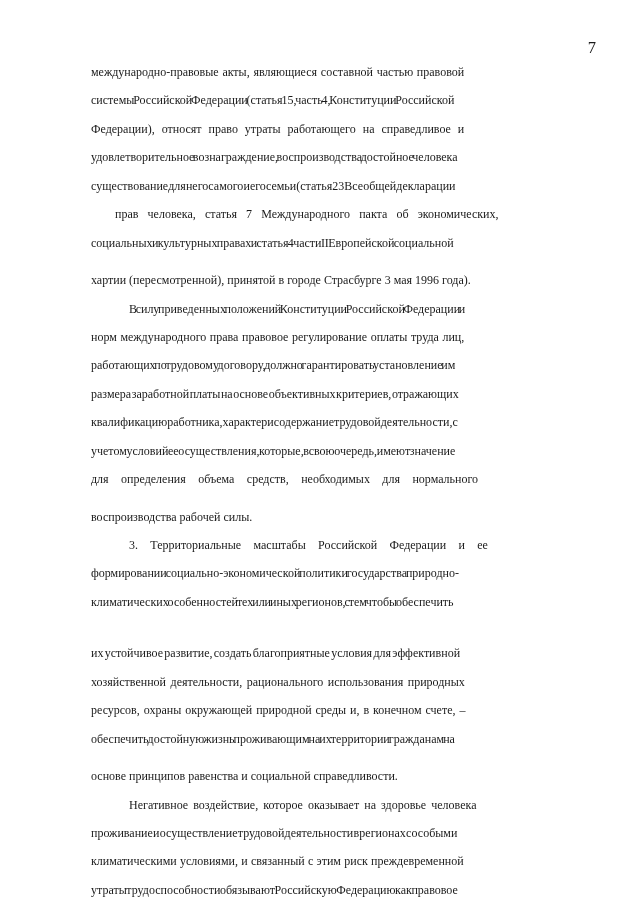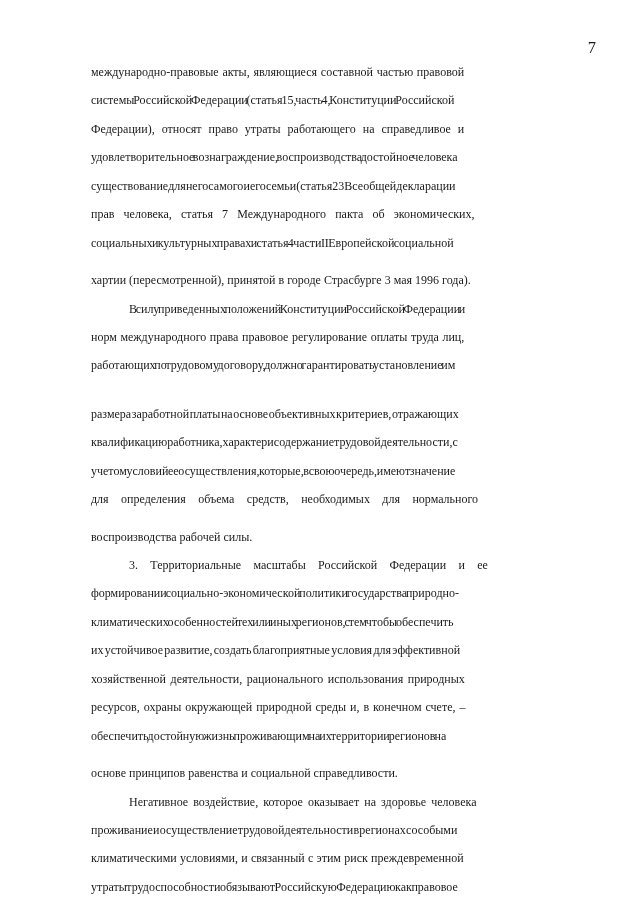--- a/index.html
+++ b/index.html
@@ -19,44 +19,44 @@
 <div class="page-number">7</div>
 
 <div class="body-text">
 
   <div>
     <span class="line" style="word-spacing: 0.746875px; text-align-last: left;">международно-правовые акты, являющиеся составной частью правовой</span>
     <span class="line" style="word-spacing: -4.16992px; text-align-last: left;">системы Российской Федерации (статья 15, часть 4, Конституции Российской</span>
     <span class="line" style="word-spacing: 3.99107px; text-align-last: left;">Федерации), относят право утраты работающего на справедливое и</span>
     <span class="line" style="word-spacing: -4.48828px; text-align-last: left;">удовлетворительное вознаграждение, воспроизводства достойное человека</span>
     <span class="line" style="word-spacing: -2.94062px; text-align-last: left;">существование для него самого и его семьи (статья 23 Всеобщей декларации</span>
-    <span class="line" style="word-spacing: 6.14955px; text-align-last: left;">прав человека, статья 7 Международного пакта об экономических,</span>
+    <span class="line" style="word-spacing: 6.14955px; text-align-last: left; margin-left: 24px;">прав человека, статья 7 Международного пакта об экономических,</span>
     <span class="line" style="word-spacing: -3.64062px; text-align-last: left;">социальных и культурных правах и статья 4 части II Европейской социальной</span>
     <span class="line last">хартии (пересмотренной), принятой в городе Страсбурге 3 мая 1996 года).</span>
   </div>
 
   <div>
     <span class="line indent" style="word-spacing: -4.375px; text-align-last: left;">В силу приведенных положений Конституции Российской Федерации и</span>
     <span class="line" style="word-spacing: 0.566964px; text-align-last: left;">норм международного права правовое регулирование оплаты труда лиц,</span>
     <span class="line" style="word-spacing: -4.33036px; text-align-last: left;">работающих по трудовому договору, должно гарантировать установление им</span>
-    <span class="line" style="word-spacing: -2.45759px; text-align-last: left; margin-top: 20px;">размера заработной платы на основе объективных критериев, отражающих</span>
+    <span class="line" style="word-spacing: -2.45759px; text-align-last: left;">размера заработной платы на основе объективных критериев, отражающих</span>
     <span class="line" style="word-spacing: -2.95759px; text-align-last: left;">квалификацию работника, характер и содержание трудовой деятельности, с</span>
     <span class="line" style="word-spacing: -3.31424px; text-align-last: left;">учетом условий ее осуществления, которые, в свою очередь, имеют значение</span>
     <span class="line" style="word-spacing: 9.45312px; text-align-last: left;">для определения объема средств, необходимых для нормального</span>
     <span class="line last">воспроизводства рабочей силы.</span>
   </div>
 
   <div>
     <span class="line indent" style="word-spacing: 9.3151px; text-align-last: left;">3. Территориальные масштабы Российской Федерации и ее</span>
     <span class="line" style="word-spacing: -4.0625px; text-align-last: left;">формировании социально-экономической политики государства природно-</span>
     <span class="line" style="word-spacing: -4.07639px; text-align-last: left;">климатических особенностей тех или иных регионов, с тем чтобы обеспечить</span>
-    <span class="line" style="word-spacing: -1.71205px; text-align-last: left;">их устойчивое развитие, создать благоприятные условия для эффективной</span>
+    <span class="line" style="word-spacing: -1.71205px; text-align-last: left; margin-top: 23px;">их устойчивое развитие, создать благоприятные условия для эффективной</span>
     <span class="line" style="word-spacing: 1.55078px; text-align-last: left;">хозяйственной деятельности, рационального использования природных</span>
     <span class="line" style="word-spacing: 0.921875px; text-align-last: left;">ресурсов, охраны окружающей природной среды и, в конечном счете, –</span>
-    <span class="line" style="word-spacing: -3.95703px; text-align-last: left;">обеспечить достойную жизнь проживающим на их территории регионов на</span>
+    <span class="line" style="word-spacing: -3.95703px; text-align-last: left;">обеспечить достойную жизнь проживающим на их территории гражданам на</span>
     <span class="line last">основе принципов равенства и социальной справедливости.</span>
   </div>
 
   <div>
     <span class="line indent" style="word-spacing: 2.08073px; text-align-last: left;">Негативное воздействие, которое оказывает на здоровье человека</span>
     <span class="line" style="word-spacing: -2.79102px; text-align-last: left;">проживание и осуществление трудовой деятельности в регионах с особыми</span>
     <span class="line" style="word-spacing: 0.279018px; text-align-last: left;">климатическими условиями, и связанный с этим риск преждевременной</span>
     <span class="line" style="word-spacing: -3.41927px; text-align-last: left;">утраты трудоспособности обязывают Российскую Федерацию как правовое</span>
     <span class="line" style="word-spacing: 2.71875px; text-align-last: left;">социальное государство принимать меры, призванные компенсировать</span>
 

